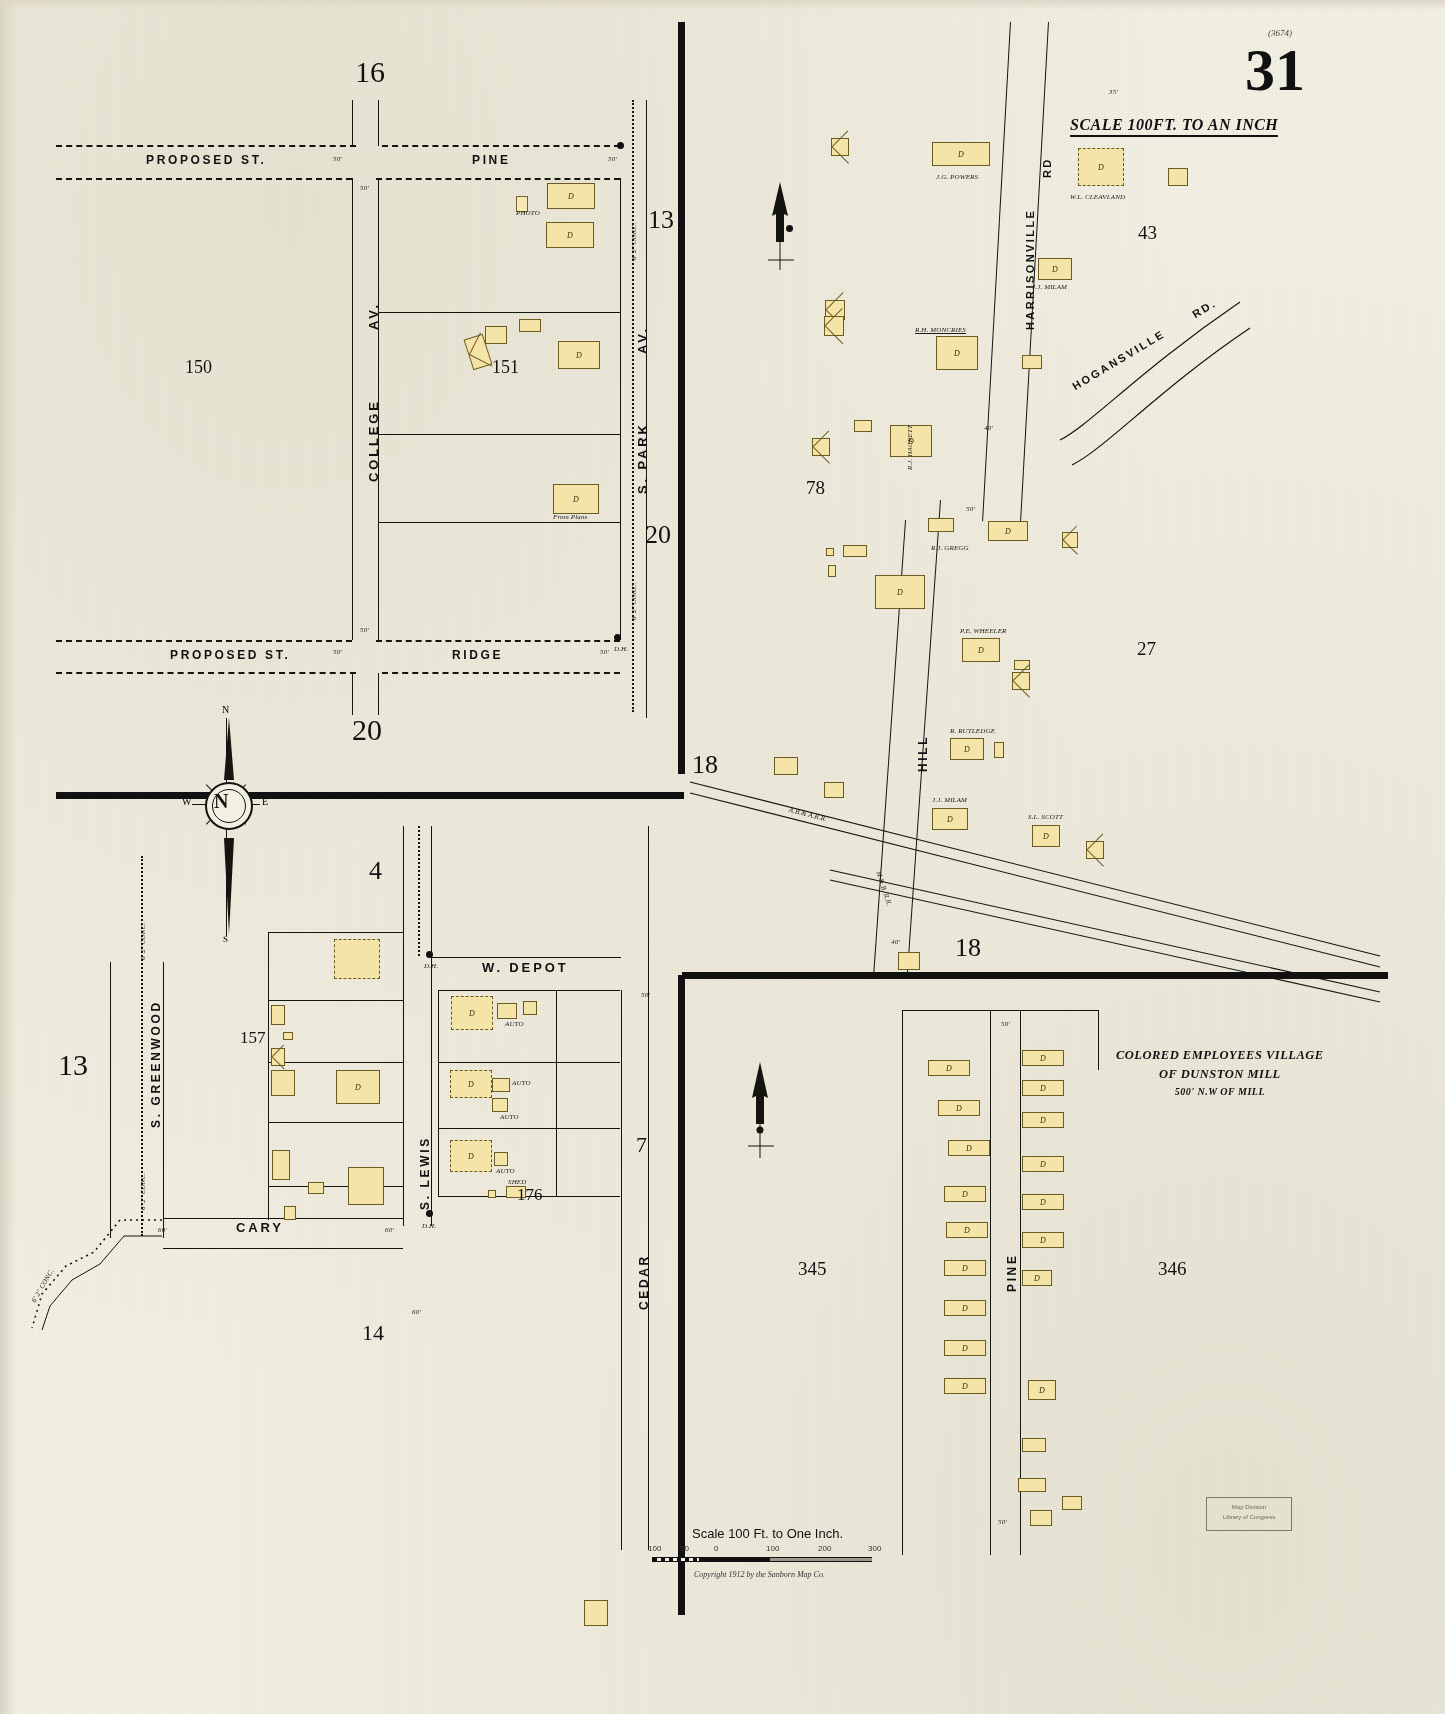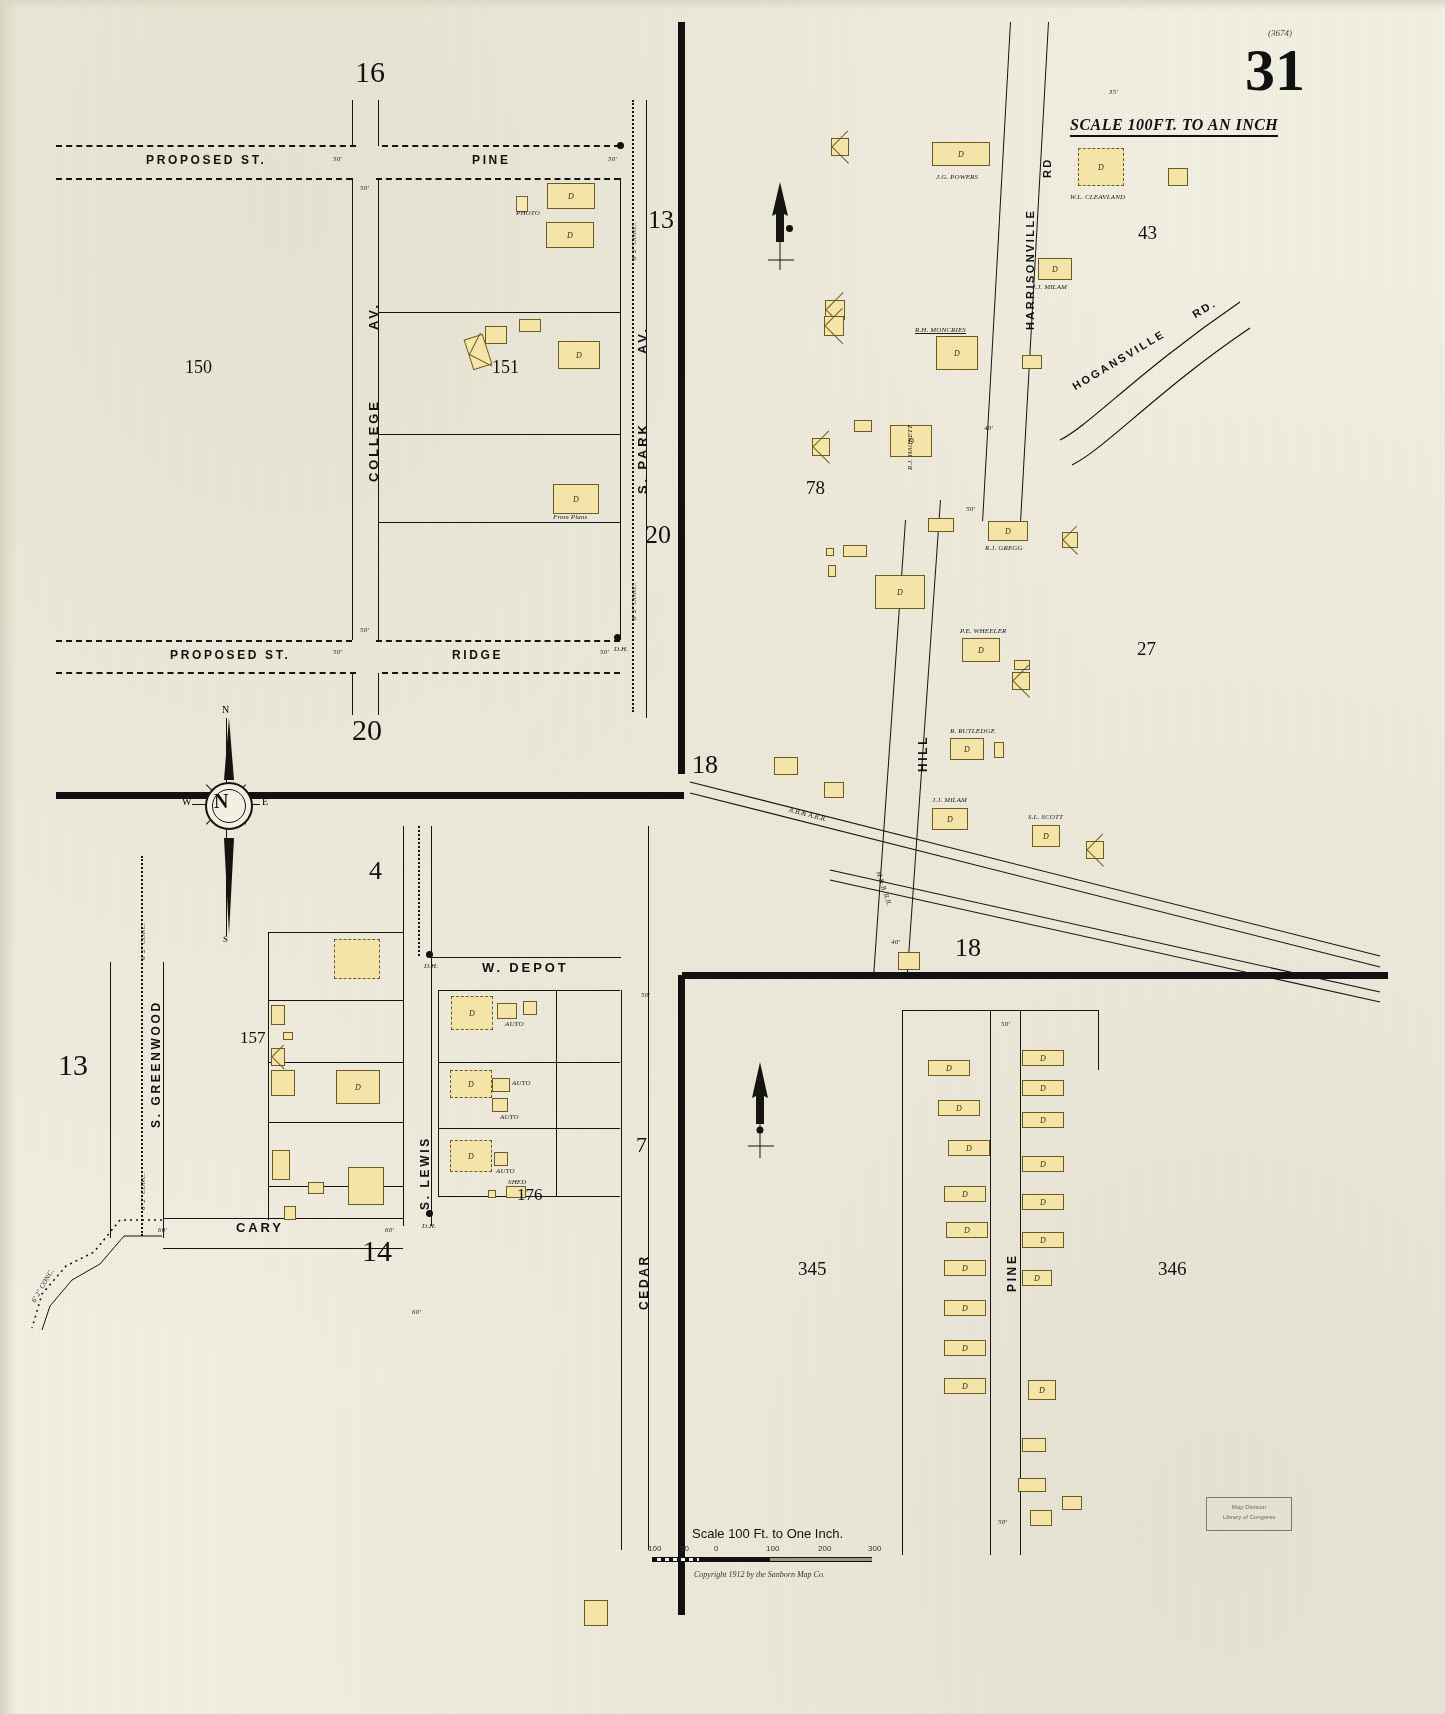--- a/index.html
+++ b/index.html
@@ -369,20 +369,25 @@
   <div class="vline" style="left:1098px;top:1010px;height:60px;"></div>
   <div class="lbl street rot90" style="left:1005px;top:1292px;font-size:12px;">PINE</div>
 
   <svg style="position:absolute;left:748px;top:1062px;width:36px;height:100px;overflow:visible;">
     <polygon points="12,0 20,36 16,34 16,62 8,62 8,34 4,36" fill="#15150f"></polygon>
     <line x1="12" y1="62" x2="12" y2="96" stroke="#15150f" stroke-width="1"></line>
     <line x1="0" y1="84" x2="26" y2="84" stroke="#15150f" stroke-width="1"></line>
     <circle cx="12" cy="68" r="3.5" fill="#15150f"></circle>
   </svg>
 
+  <div id="village-note">
+    <div>COLORED EMPLOYEES VILLAGE</div>
+    <div>OF DUNSTON MILL</div>
+    <div>500' N.W OF MILL</div>
+  </div>
 
   <div class="bldg" style="left:928px;top:1060px;width:42px;height:16px;">
       <span class="d">D</span>
     </div>
   <div class="bldg" style="left:938px;top:1100px;width:42px;height:16px;">
       <span class="d">D</span>
     </div>
   <div class="bldg" style="left:948px;top:1140px;width:42px;height:16px;">
       <span class="d">D</span>
     </div>
@@ -443,30 +448,30 @@
   <div class="lbl blocknum" style="left:692px;top:750px;font-size:26px;">18</div>
   <div class="lbl blocknum" style="left:955px;top:933px;font-size:26px;">18</div>
   <div class="lbl blocknum" style="left:806px;top:477px;font-size:19px;">78</div>
   <div class="lbl blocknum" style="left:1138px;top:222px;font-size:19px;">43</div>
   <div class="lbl blocknum" style="left:1137px;top:638px;font-size:19px;">27</div>
   <div class="lbl blocknum" style="left:369px;top:856px;font-size:26px;">4</div>
   <div class="lbl blocknum" style="left:58px;top:1048px;font-size:30px;">13</div>
   <div class="lbl blocknum" style="left:240px;top:1028px;font-size:17px;">157</div>
   <div class="lbl blocknum" style="left:517px;top:1185px;font-size:17px;">176</div>
   <div class="lbl blocknum" style="left:636px;top:1132px;font-size:22px;">7</div>
-  <div class="lbl blocknum" style="left:362px;top:1234px;font-size:30px;">14</div>
+  <div class="lbl blocknum" style="left:362px;top:1320px;font-size:22px;">14</div>
   <div class="lbl blocknum" style="left:798px;top:1258px;font-size:19px;">345</div>
   <div class="lbl blocknum" style="left:1158px;top:1258px;font-size:19px;">346</div>
 
   <div class="cap" style="left:936px;top:173px;">J.G. POWERS</div>
   <div class="cap" style="left:1070px;top:193px;">W.L. CLEAVLAND</div>
   <div class="cap" style="left:1032px;top:283px;">J.J. MILAM</div>
   <div class="cap" style="left:915px;top:326px;text-decoration:underline;">R.H. MONCRIES</div>
   <div class="cap" style="left:906px;top:470px;transform:rotate(-90deg);transform-origin:left top;">R.J. HACKETT</div>
-  <div class="cap" style="left:985px;top:544px;font-family:Liberation Serif, serif;">R.J. GREGG</div>
+  <div class="cap" style="left:931px;top:544px;font-family:Liberation Serif, serif;">R.J. GREGG</div>
   <div class="cap" style="left:960px;top:627px;">P.E. WHEELER</div>
   <div class="cap" style="left:950px;top:727px;">R. RUTLEDGE</div>
   <div class="cap" style="left:932px;top:796px;">J.J. MILAM</div>
   <div class="cap" style="left:1028px;top:813px;">S.L. SCOTT</div>
   <div class="cap" style="left:553px;top:513px;">From Plans</div>
 
   <div class="cap" style="left:505px;top:1020px;">AUTO</div>
   <div class="cap" style="left:512px;top:1079px;">AUTO</div>
   <div class="cap" style="left:500px;top:1113px;">AUTO</div>
   <div class="cap" style="left:496px;top:1167px;">AUTO</div>

